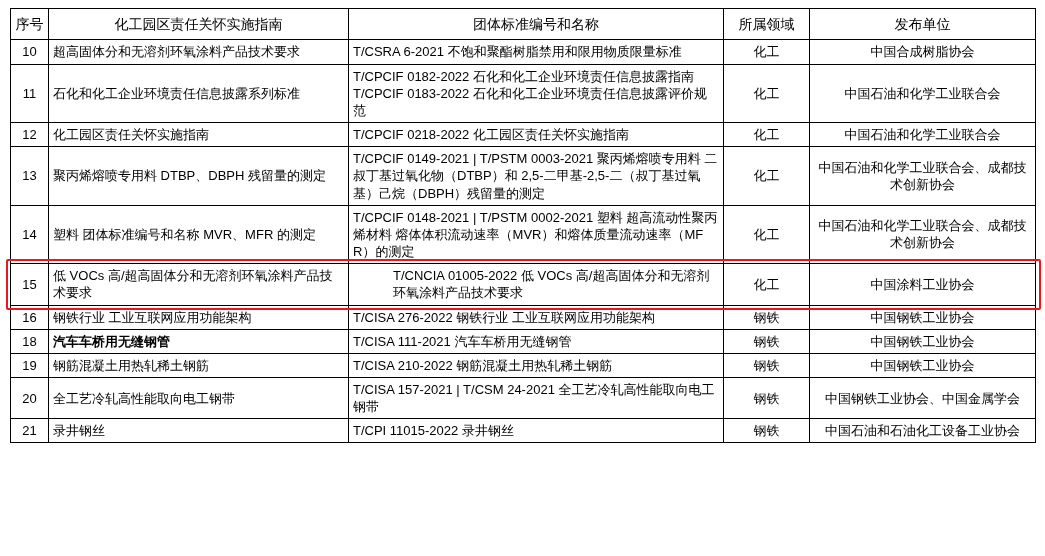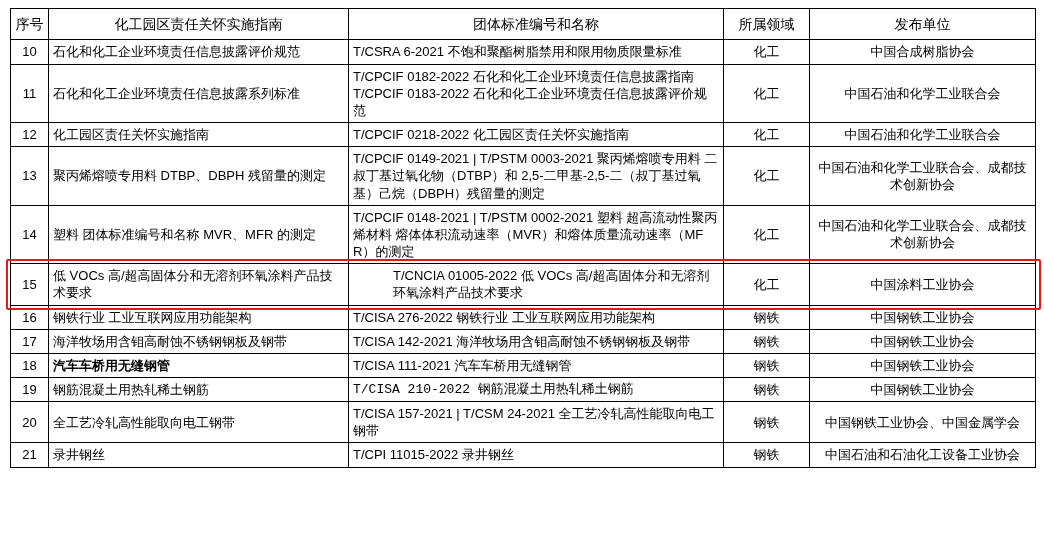--- a/index.html
+++ b/index.html
@@ -79,21 +79,21 @@
         <th>序号</th>
         <th>化工园区责任关怀实施指南</th>
         <th>团体标准编号和名称</th>
         <th>所属领域</th>
         <th>发布单位</th>
       </tr>
     </thead>
     <tbody id="table-body">
         <tr>
           <td class="idx" style="white-space: pre-line;">10</td>
-          <td class="name" style="white-space: pre-line;">石化和化工企业环境责任信息披露评价规范</td>
+          <td class="name" style="white-space: pre-line;">超高固体分和无溶剂环氧涂料产品技术要求</td>
           <td class="code" style="white-space: pre-line;">T/CSRA 6-2021  不饱和聚酯树脂禁用和限用物质限量标准</td>
           <td class="field" style="white-space: pre-line;">化工</td>
           <td class="org" style="white-space: pre-line;">中国合成树脂协会</td>
         </tr>
         <tr>
           <td class="idx" style="white-space: pre-line;">11</td>
           <td class="name" style="white-space: pre-line;">石化和化工企业环境责任信息披露系列标准</td>
           <td class="code" style="white-space: pre-line;">T/CPCIF 0182-2022  石化和化工企业环境责任信息披露指南
 T/CPCIF 0183-2022  石化和化工企业环境责任信息披露评价规范</td>
           <td class="field" style="white-space: pre-line;">化工</td>
@@ -128,37 +128,30 @@
           <td class="org" style="white-space: pre-line;">中国涂料工业协会</td>
         </tr>
         <tr>
           <td class="idx" style="white-space: pre-line;">16</td>
           <td class="name" style="white-space: pre-line;">钢铁行业 工业互联网应用功能架构</td>
           <td class="code" style="white-space: pre-line;">T/CISA 276-2022  钢铁行业 工业互联网应用功能架构</td>
           <td class="field" style="white-space: pre-line;">钢铁</td>
           <td class="org" style="white-space: pre-line;">中国钢铁工业协会</td>
         </tr>
         <tr>
-          <td class="idx" style="white-space: pre-line;">17</td>
-          <td class="name" style="white-space: pre-line;">海洋牧场用含钼高耐蚀不锈钢钢板及钢带</td>
-          <td class="code" style="white-space: pre-line;">T/CISA 142-2021  海洋牧场用含钼高耐蚀不锈钢钢板及钢带</td>
-          <td class="field" style="white-space: pre-line;">钢铁</td>
-          <td class="org" style="white-space: pre-line;">中国钢铁工业协会</td>
-        </tr>
-        <tr>
           <td class="idx" style="white-space: pre-line;">18</td>
           <td class="name" style="white-space: pre-line; font-weight: bold;">汽车车桥用无缝钢管</td>
           <td class="code" style="white-space: pre-line;">T/CISA 111-2021  汽车车桥用无缝钢管</td>
           <td class="field" style="white-space: pre-line;">钢铁</td>
           <td class="org" style="white-space: pre-line;">中国钢铁工业协会</td>
         </tr>
         <tr>
           <td class="idx" style="white-space: pre-line;">19</td>
           <td class="name" style="white-space: pre-line;">钢筋混凝土用热轧稀土钢筋</td>
-          <td class="code" style="white-space: pre-line; font-family: Liberation Mono, monospace;">T/CISA 210-2022  钢筋混凝土用热轧稀土钢筋</td>
+          <td class="code" style="white-space: pre-line;">T/CISA 210-2022  钢筋混凝土用热轧稀土钢筋</td>
           <td class="field" style="white-space: pre-line;">钢铁</td>
           <td class="org" style="white-space: pre-line;">中国钢铁工业协会</td>
         </tr>
         <tr>
           <td class="idx" style="white-space: pre-line;">20</td>
           <td class="name" style="white-space: pre-line;">全工艺冷轧高性能取向电工钢带</td>
           <td class="code" style="white-space: pre-line;">T/CISA 157-2021 | T/CSM 24-2021  全工艺冷轧高性能取向电工钢带</td>
           <td class="field" style="white-space: pre-line;">钢铁</td>
           <td class="org" style="white-space: pre-line;">中国钢铁工业协会、中国金属学会</td>
         </tr>

